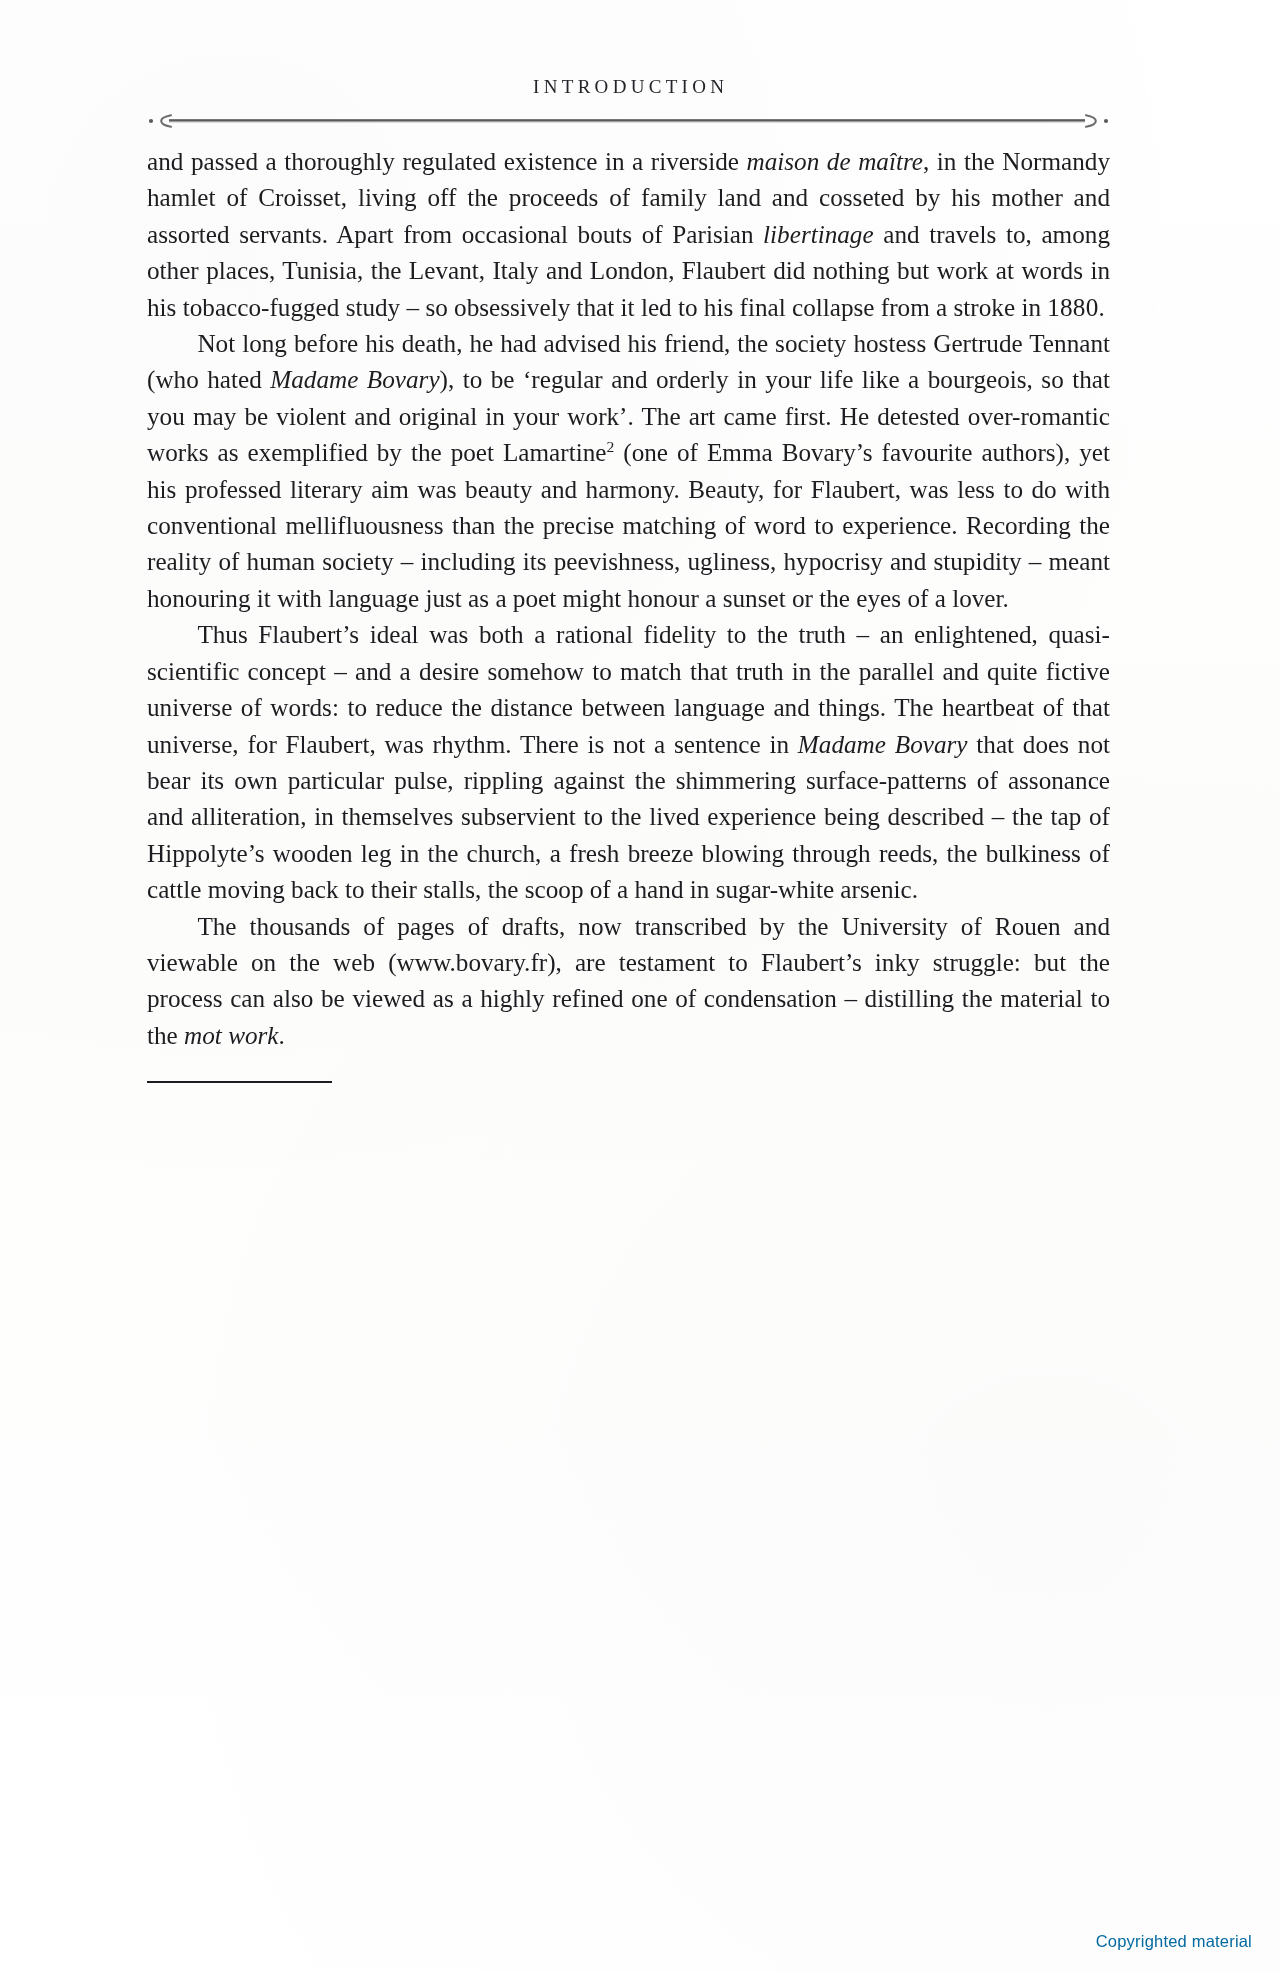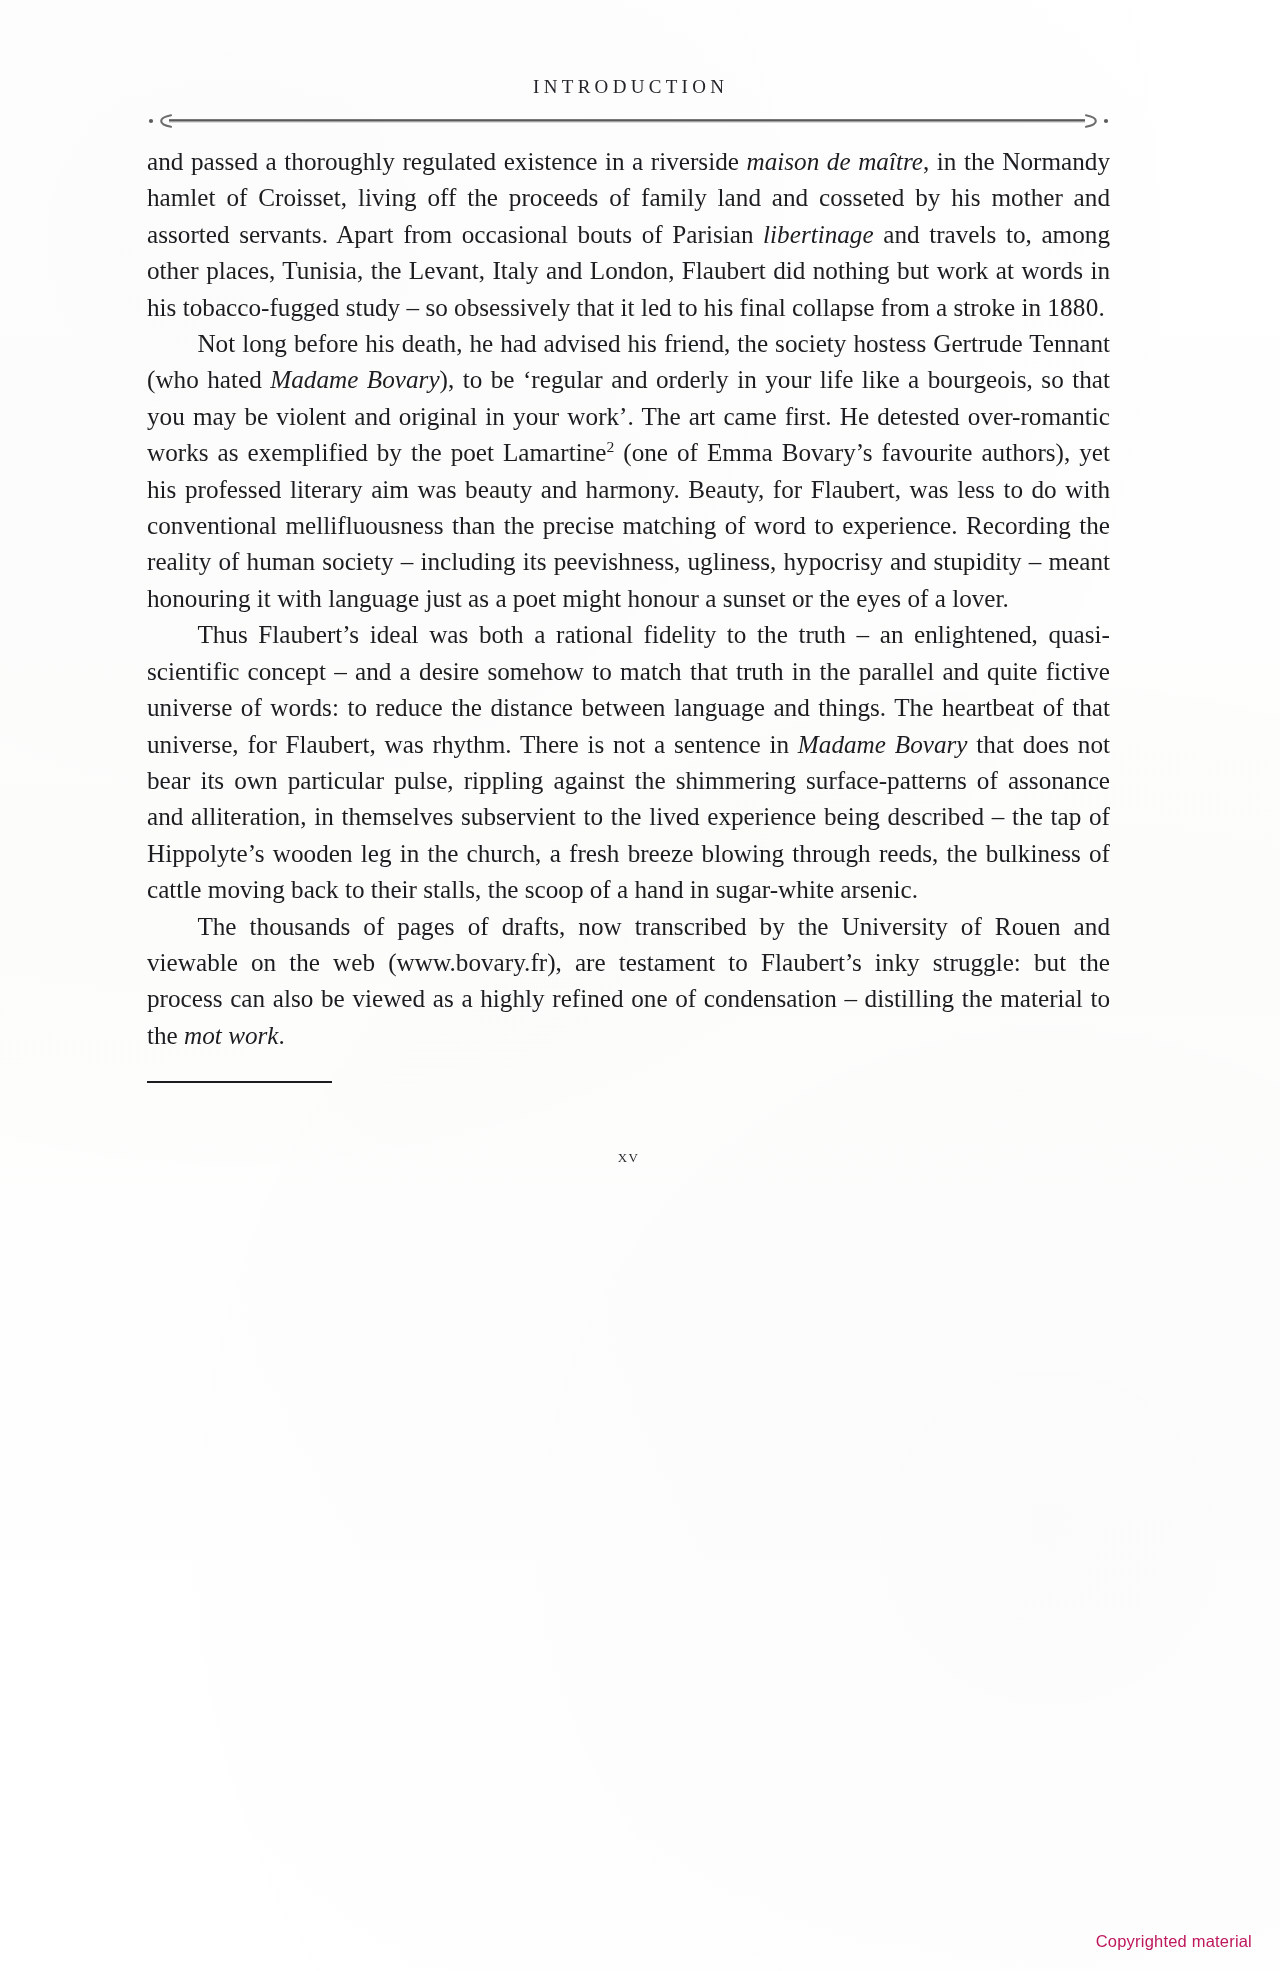--- a/index.html
+++ b/index.html
@@ -127,21 +127,21 @@
     font-variant: small-caps;
   }
 
   
   .copyright {
     position: absolute;
     right: 28px;
     bottom: 20px;
     font-family: "Liberation Sans", "DejaVu Sans", sans-serif;
     font-size: 16.5px;
-    color: #be185d;
+    color: #0369a1;
     letter-spacing: 0.2px;
     white-space: nowrap;
     text-align: center;
   }
 </style>
 </head>
 <body>
 
 <div class="page">
 
@@ -188,19 +188,18 @@
 
       <p class="para">
         <span>The thousands of pages of drafts, now transcribed by the University of Rouen and viewable on the web (www.bovary.fr), are testament to Flaubert’s inky struggle: but the process can also be viewed as a highly refined one of condensation – distilling the material to the </span><i>mot work</i><span>.</span>
       </p>
     </div>
 
     <div class="footnote-block">
       <div class="footnote-rule"></div>
     </div>
 
-    <div class="folio">xv</div>
 
   </div>
 
   <div class="copyright">Copyrighted material</div>
 
 </div>
 
 </body></html>

